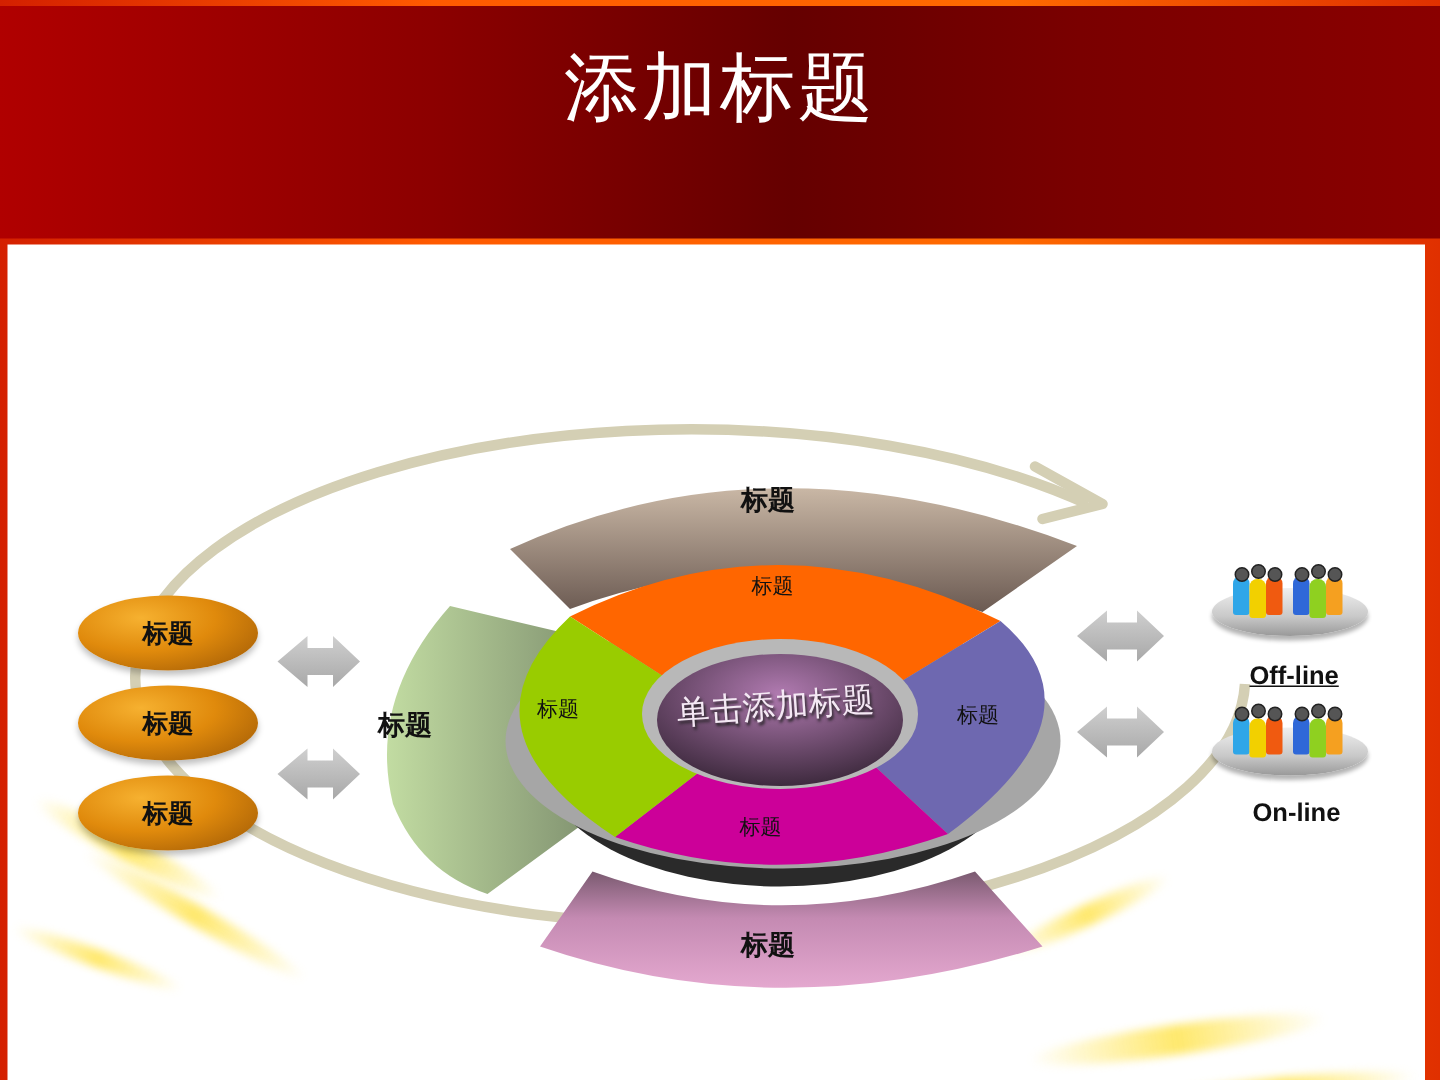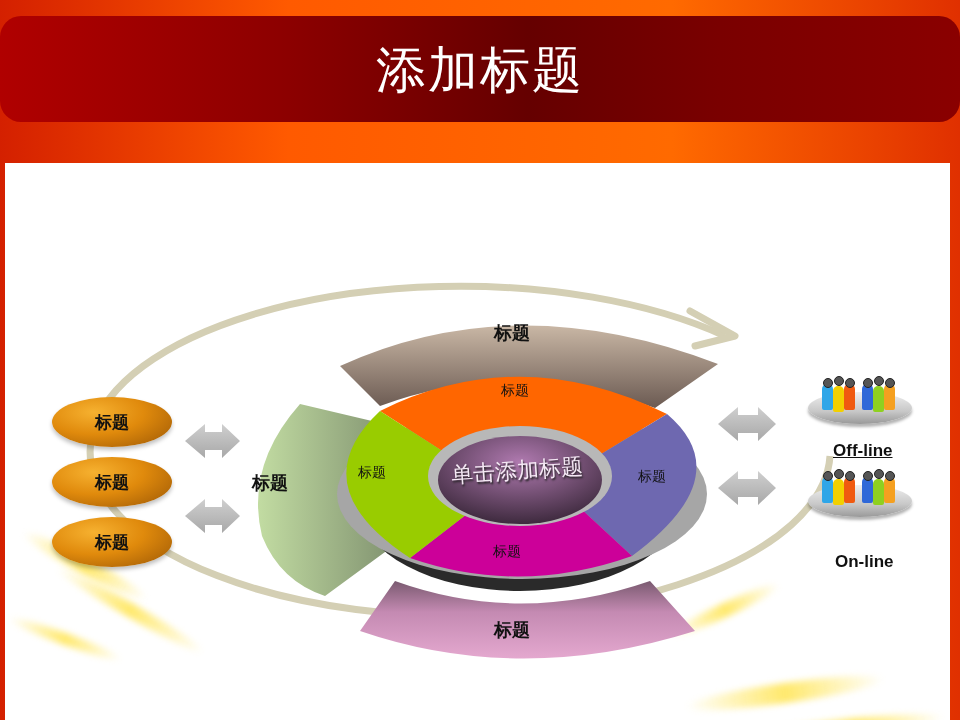--- a/index.html
+++ b/index.html
@@ -1,20 +1,20 @@
 <!DOCTYPE html>
 <html><head>
 <meta charset="utf-8">
 <style>
   html,body{margin:0;padding:0;}
   body{width:960px;height:720px;position:relative;overflow:hidden;
     background:linear-gradient(90deg,#d42000 0%,#ff5a00 30%,#ff6a00 70%,#e03000 100%);
     font-family:"DejaVu Sans","Liberation Sans",sans-serif;}
-  .header{position:absolute;left:0;top:16px;width:960px;height:106px;
-    background:linear-gradient(90deg,#b00000 0%,#8c0000 30%,#650000 55%,#7a0000 75%,#8a0000 100%);border-radius:21px;}
+  .header{position:absolute;left:0;top:4px;width:960px;height:155px;
+    background:linear-gradient(90deg,#b00000 0%,#8c0000 30%,#650000 55%,#7a0000 75%,#8a0000 100%);}
   .title{position:absolute;left:0;width:960px;top:22px;text-align:center;color:#fff;
     font-size:50px;line-height:64px;letter-spacing:2px;}
   .panel{position:absolute;left:5px;top:127px;width:945px;height:580px;background:#fff;overflow:hidden;margin-top:36px;}
   .streak{position:absolute;background:linear-gradient(90deg,rgba(255,230,80,0),rgba(255,225,60,.75),rgba(255,230,80,0));
     border-radius:50%;filter:blur(3px);}
   svg{position:absolute;left:0;top:0;}
   .lbl{position:absolute;color:#111;white-space:nowrap;transform:translate(-50%,-50%);}
   .b18{font-size:18px;font-weight:bold;}
   .n14{font-size:14px;}
   .pill{position:absolute;width:120px;height:50px;border-radius:50%;
@@ -144,14 +144,14 @@
       <div class="head" style="left:26px;top:-2px;"></div>
     <div class="fig" style="left:36px;top:6px;background:#f05a10;"></div>
       <div class="head" style="left:37px;top:0;"></div>
     <div class="fig" style="left:54px;top:6px;background:#2f68d8;"></div>
       <div class="head" style="left:55px;top:0;"></div>
     <div class="fig" style="left:65px;top:8px;background:#8fd020;"></div>
       <div class="head" style="left:66px;top:-2px;"></div>
     <div class="fig" style="left:76px;top:6px;background:#f5a020;"></div>
       <div class="head" style="left:77px;top:0;"></div>
   </div>
-  <div class="ptxt" style="left:830px;top:389px;">On-line</div>
+  <div class="ptxt" style="left:830px;top:369px;">On-line</div>
 </div>
 
 </body></html>

